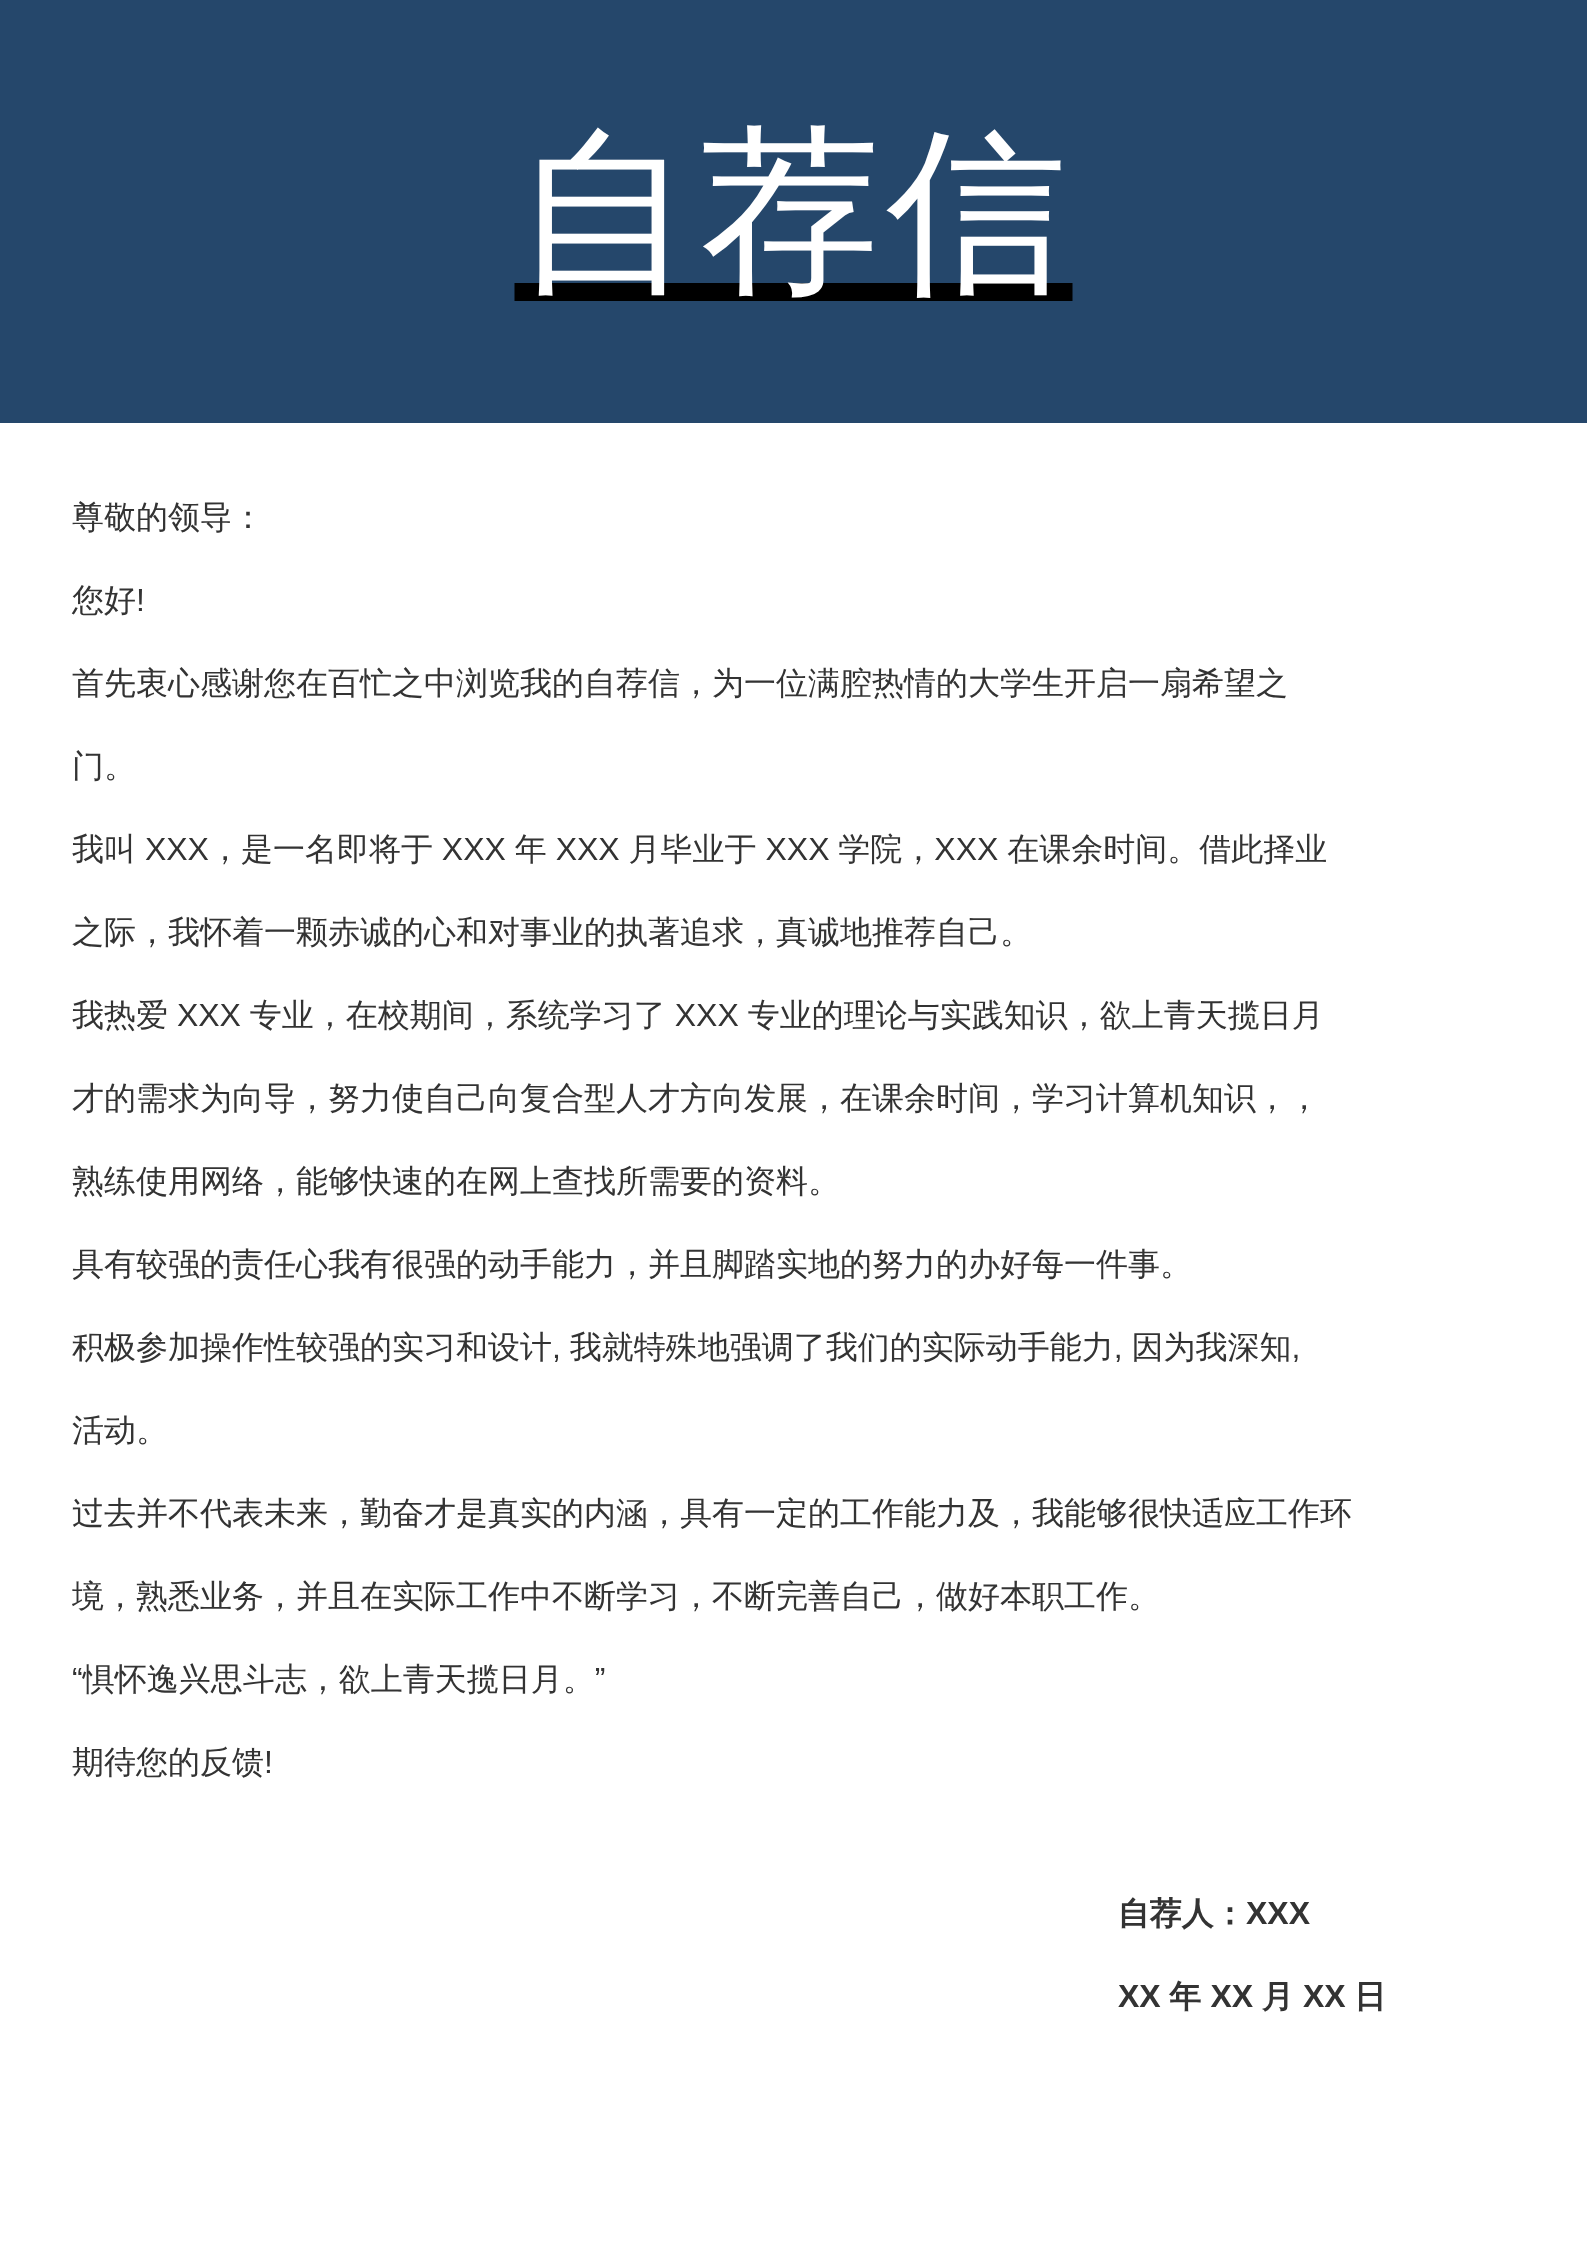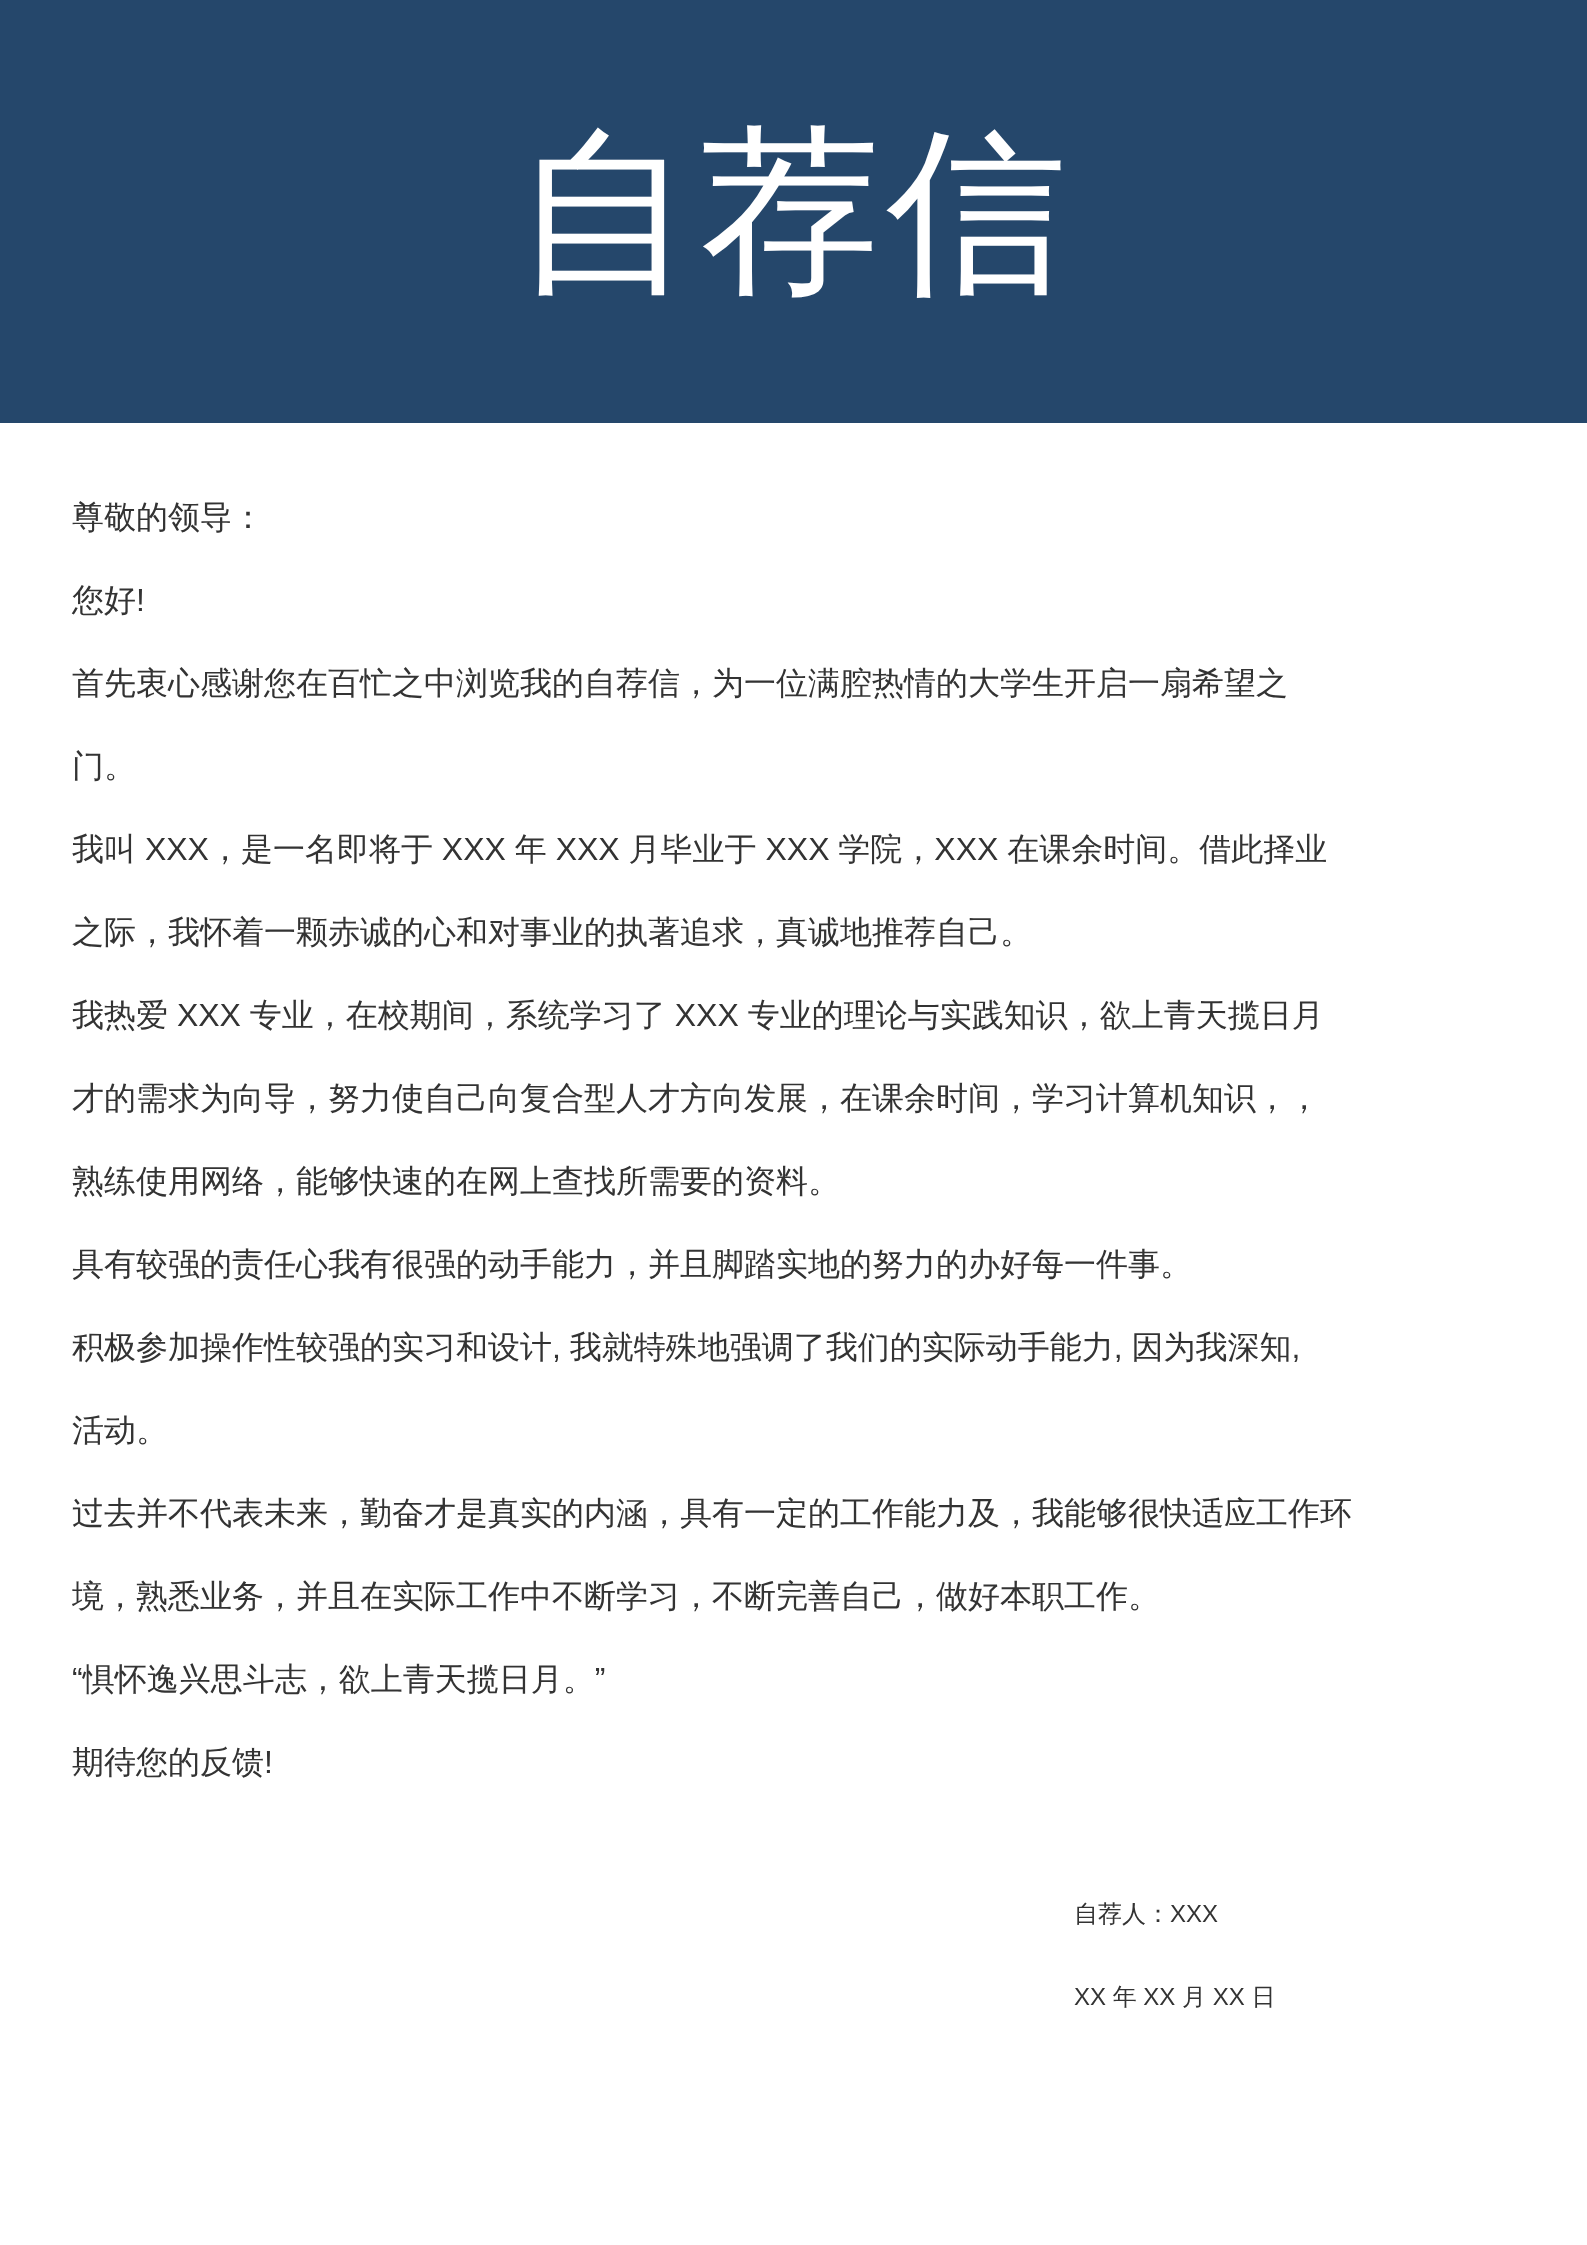--- a/index.html
+++ b/index.html
@@ -14,20 +14,21 @@
     overflow: hidden;
     font-family: "Liberation Sans", "DejaVu Sans", sans-serif;
   }
   .header-band {
     width: 100%;
     height: 423px;
     background: #25476B;
     display: flex;
     align-items: center;
     justify-content: center;
+    text-decoration: underline;
   }
   .doc-title {
     color: #ffffff;
     font-family: "DejaVu Serif", "Liberation Serif", serif;
     font-size: 180px;
     font-weight: 400;
     letter-spacing: 6px;
     line-height: 1;
     white-space: nowrap;
   }
@@ -40,24 +41,25 @@
     height: 83px;
     line-height: 83px;
     white-space: nowrap;
   }
   .emph {
     font-weight: 600;
     color: #2b2b2b;
   }
   .signature-block {
     position: absolute;
-    left: 1074px;
+    left: 1118px;
     top: 1872px;
     color: #333333;
-    font-size: 24px;
+    font-size: 32px;
+    font-weight: bold;
   }
   .signature-block .line {
     height: 83px;
     line-height: 83px;
   }
 </style>
 </head>
 <body>
 
 <header class="header-band">

